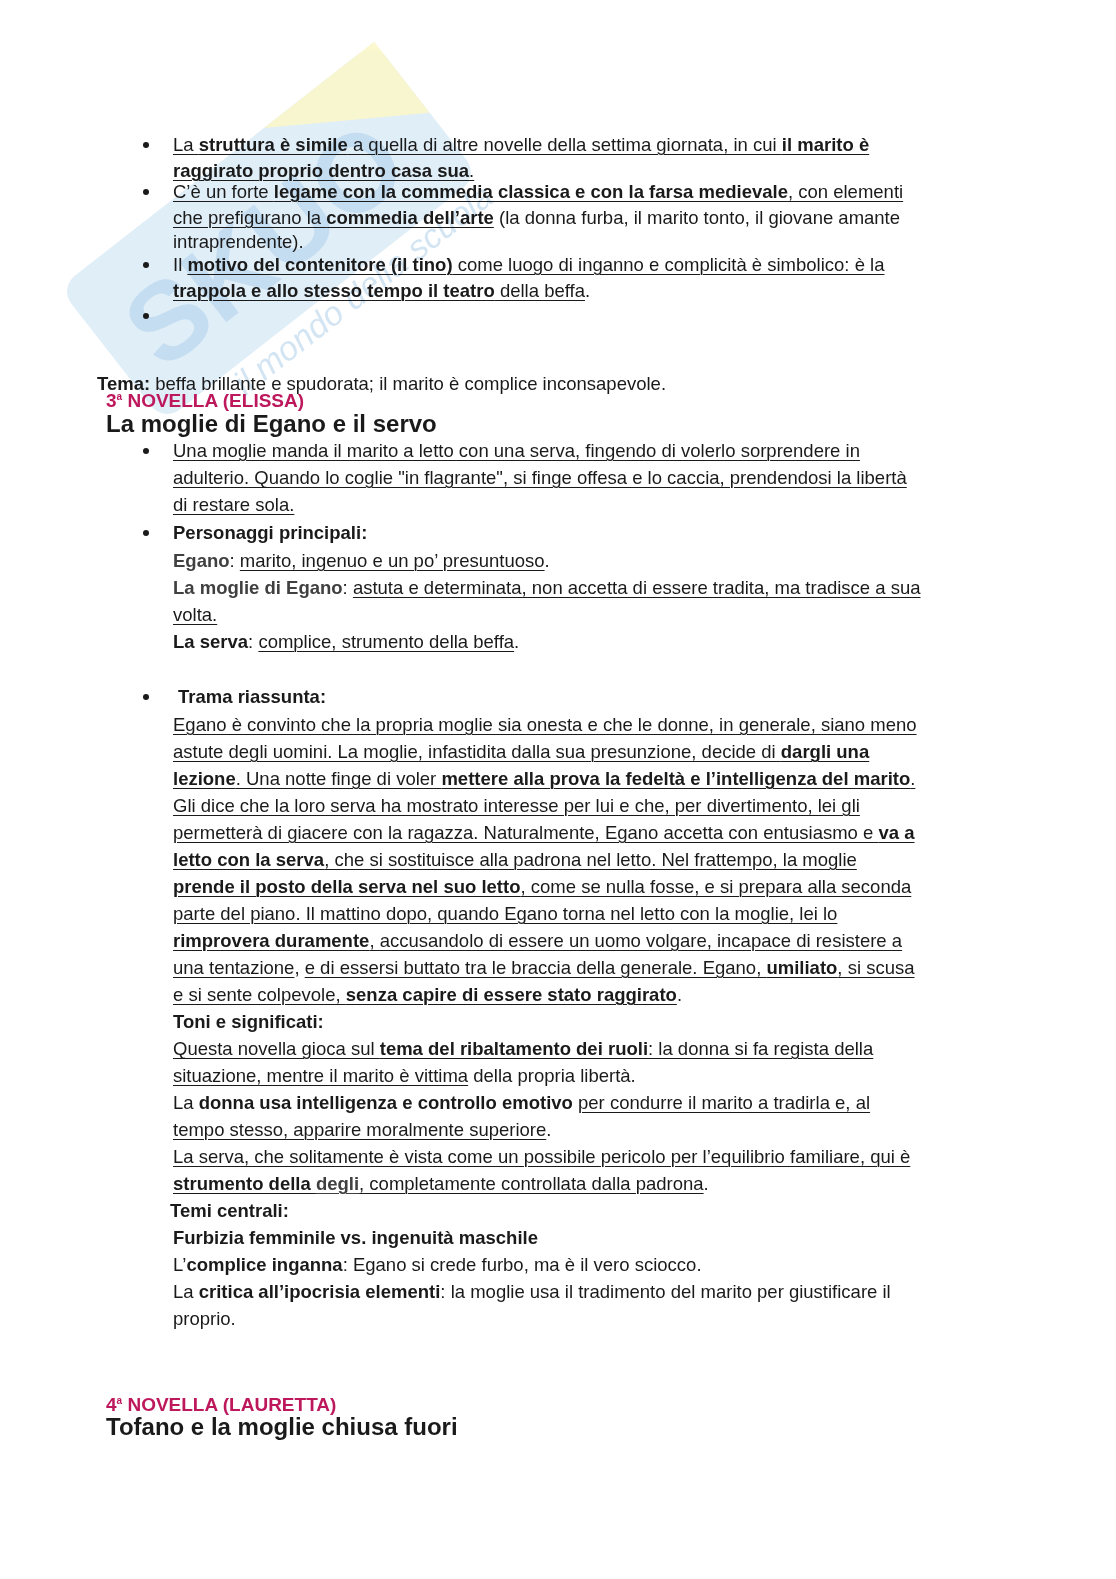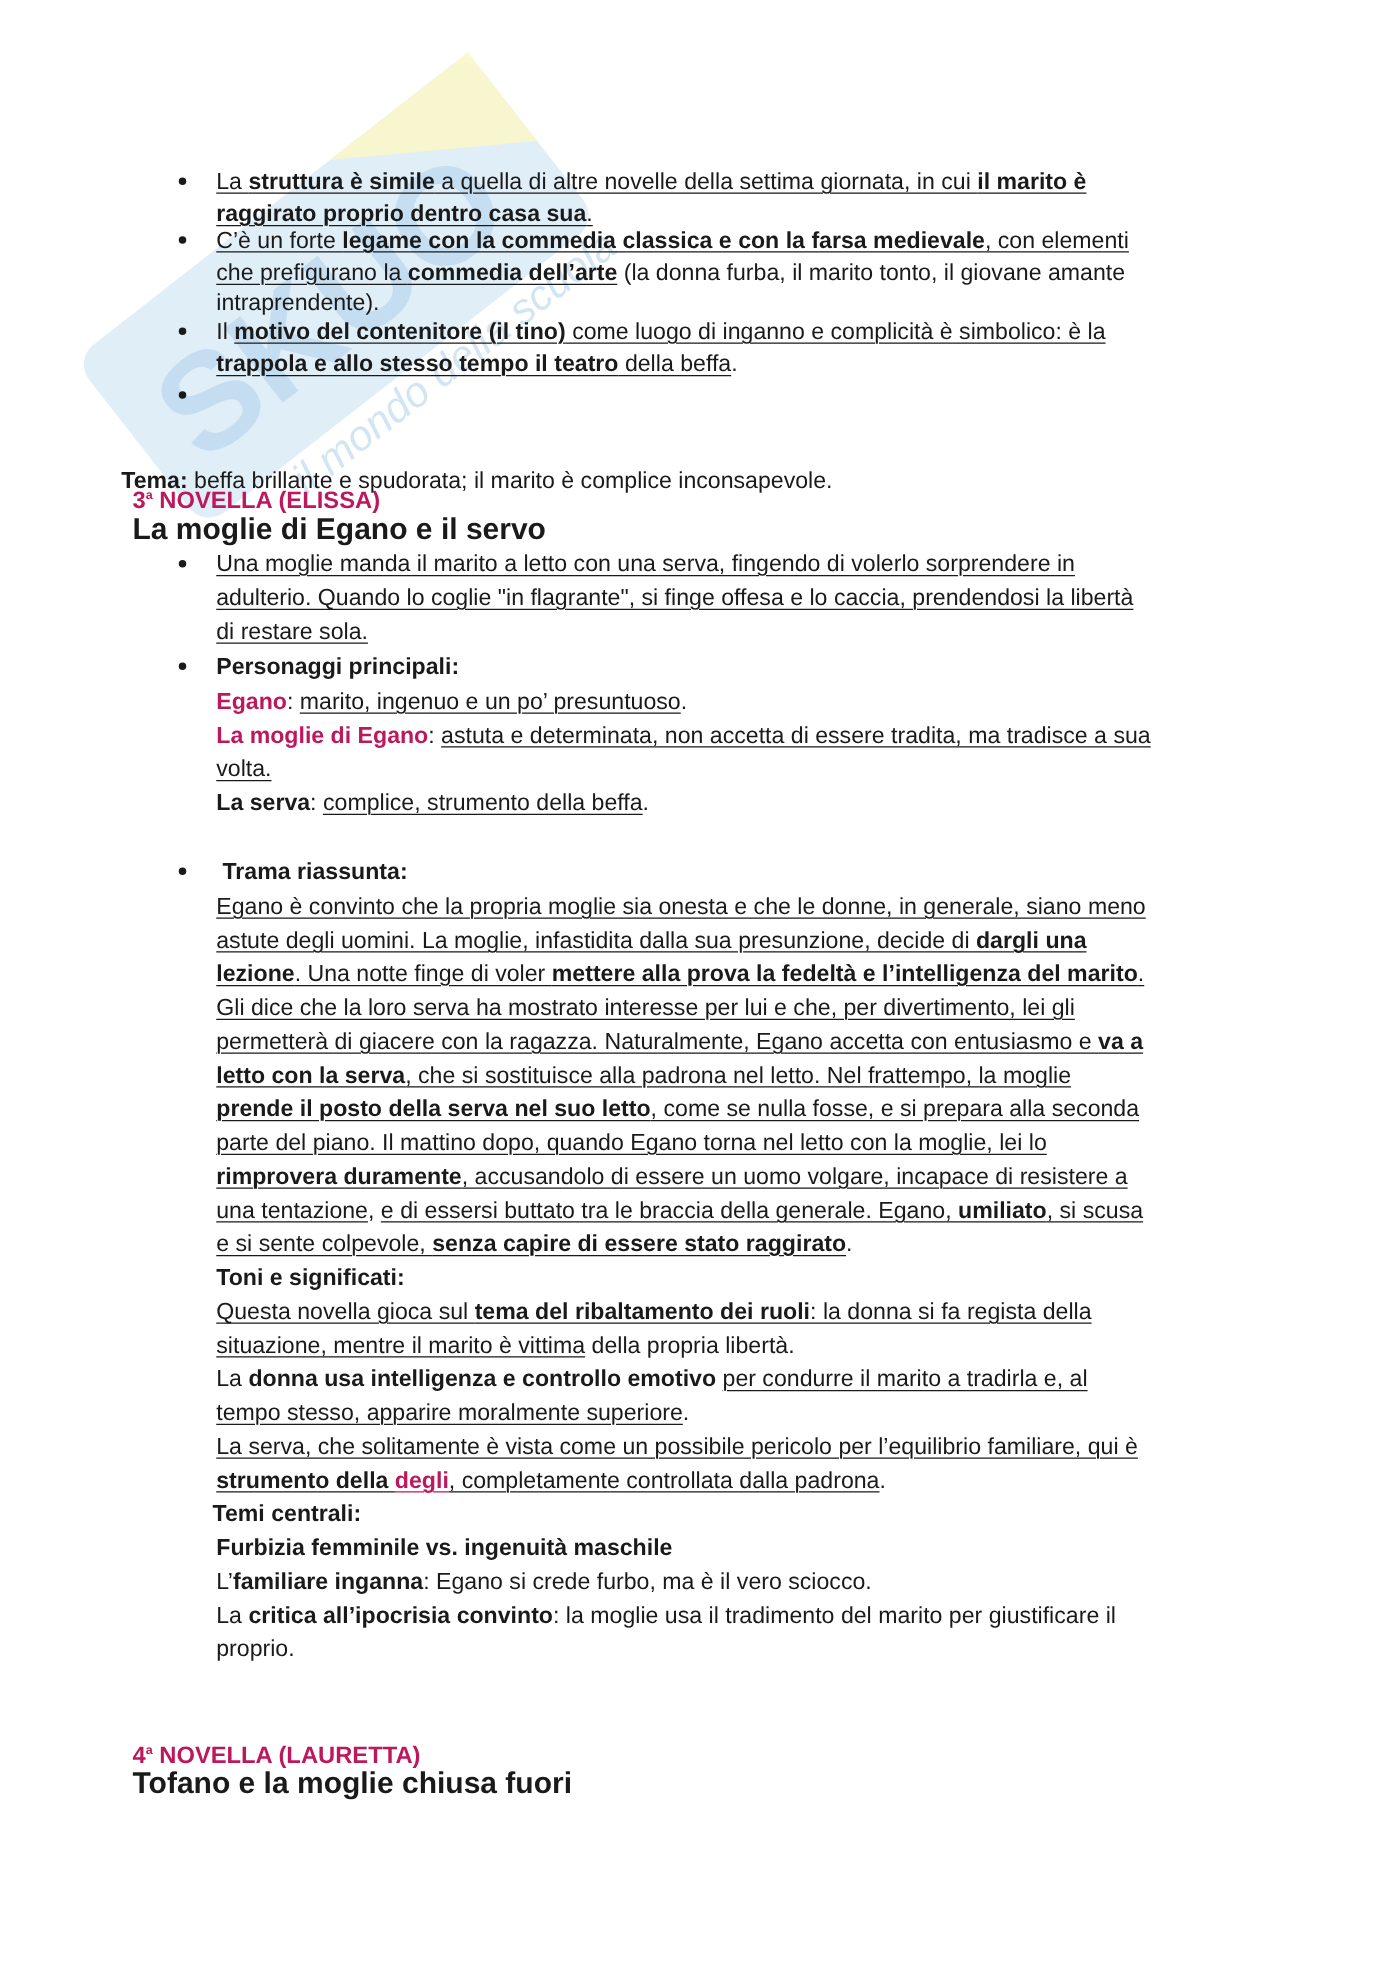--- a/index.html
+++ b/index.html
@@ -9,21 +9,21 @@
     font-size: 18.5px;
   }
   .watermark {
     position: absolute; left: 30px; top: 40px; width: 470px; height: 390px;
     pointer-events: none; z-index: 0;
   }
   .page { position: absolute; left: 0; top: 0; width: 1116px; z-index: 1; }
   .line { position: absolute; white-space: nowrap; line-height: 24px; }
   .u { text-decoration: underline; text-decoration-thickness: 1px; text-underline-offset: 3px; }
   b { font-weight: bold; }
-  .red { color: #be185d; }
+  .red { color: #404040; }
   .bullet {
     position: absolute; width: 6px; height: 6px; border-radius: 50%; background: #1a1a1a;
   }
   .head-red { color: #be185d; font-weight: bold; font-size: 19px; }
   .head-black { font-weight: bold; font-size: 24px; }
 </style>
 </head>
 <body>
 
 <svg class="watermark" viewBox="0 0 470 390">
@@ -139,24 +139,24 @@
     <span class="u">tempo stesso, apparire moralmente superiore</span><span>.</span>
   </div>
   <div class="line u" style="left:173px;top:1145px;">La serva, che solitamente è vista come un possibile pericolo per l’equilibrio familiare, qui è </div>
   <div class="line" style="left:173px;top:1172px;">
     <b class="u">strumento della </b><b class="u red">degli</b><span class="u">, completamente controllata dalla padrona</span><span>.</span>
   </div>
 
   <div class="line" style="left:170px;top:1199px;"><b>Temi centrali:</b></div>
   <div class="line" style="left:173px;top:1226px;"><b>Furbizia femminile vs. ingenuità maschile</b></div>
   <div class="line" style="left:173px;top:1253px;">
-    <span>L’</span><b>familiare inganna</b><span>: Egano si crede furbo, ma è il vero sciocco.</span>
+    <span>L’</span><b>complice inganna</b><span>: Egano si crede furbo, ma è il vero sciocco.</span>
   </div>
   <div class="line" style="left:173px;top:1280px;">
-    <span>La </span><b>critica all’ipocrisia convinto</b><span>: la moglie usa il tradimento del marito per giustificare il </span>
+    <span>La </span><b>critica all’ipocrisia elementi</b><span>: la moglie usa il tradimento del marito per giustificare il </span>
   </div>
   <div class="line" style="left:173px;top:1307px;">proprio.</div>
 
   <div class="line head-red" style="left:106px;top:1389px;">
     <span>4</span><sup style="font-size:10px;">a</sup><span> NOVELLA (LAURETTA)</span>
   </div>
   <div class="line head-black" style="left:106px;top:1415px;">Tofano e la moglie chiusa fuori</div>
 </div>
 
 </body></html>

